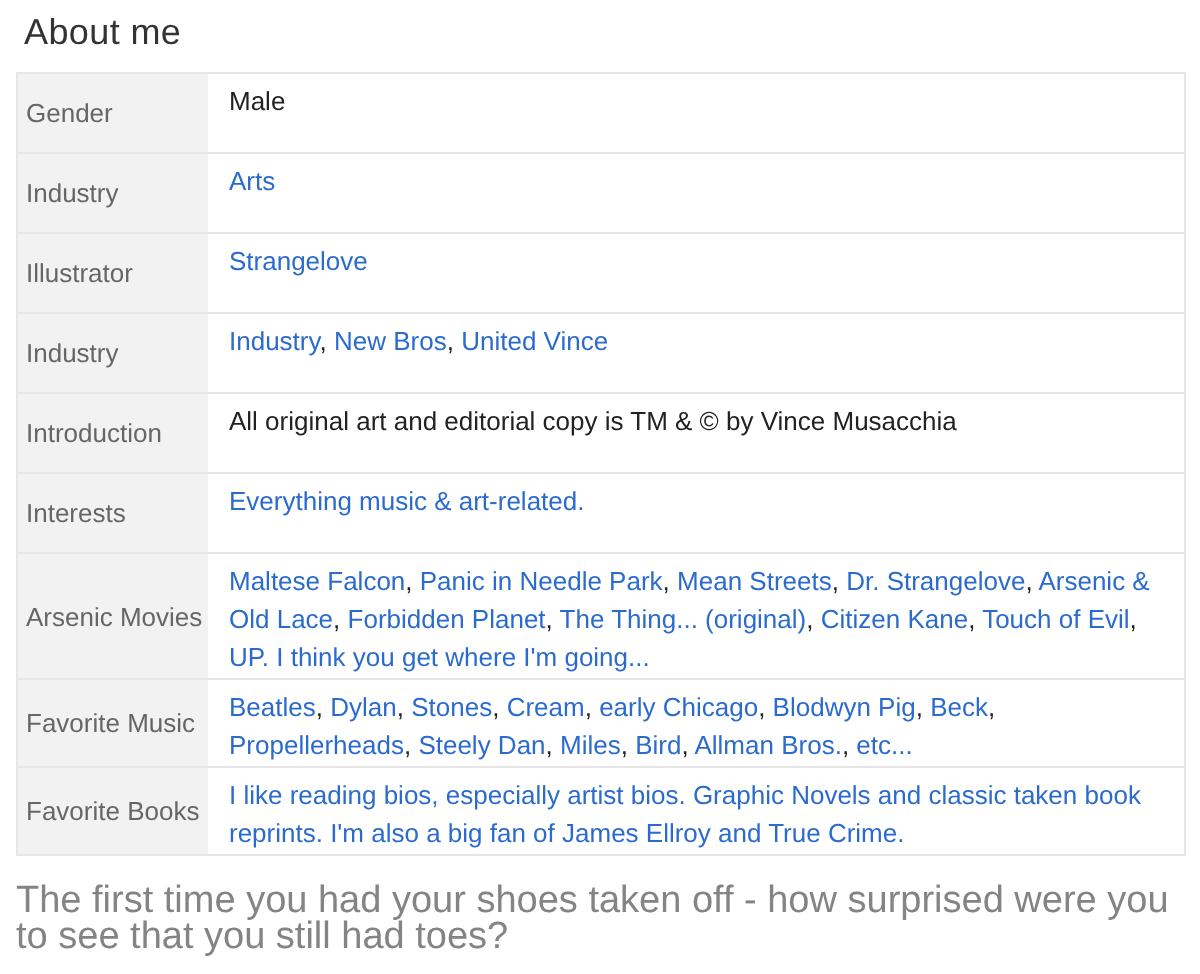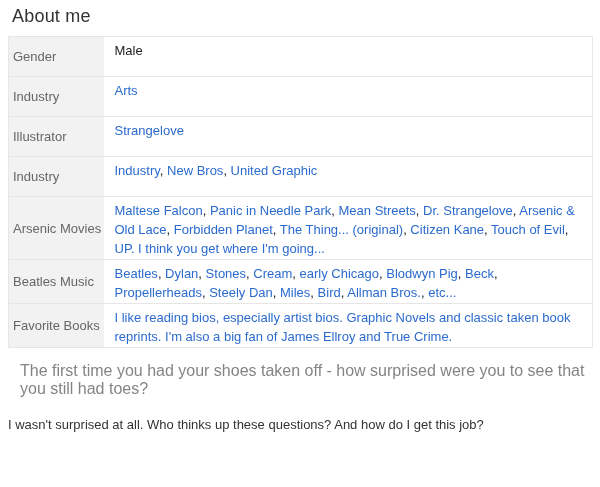--- a/index.html
+++ b/index.html
@@ -63,22 +63,22 @@
   }
   a.lnk{
     color:var(--link);
     text-decoration:none;
     cursor:pointer;
   }
   span.plain{
     color:var(--value-text);
   }
   p.question{
-    margin:14px 0 0 12px;
-    font-size:16px;
+    margin:14px 0 0 0;
+    font-size:19px;
     line-height:18px;
     color:var(--question-text);
   }
   p.answer{
     margin:18px 0 0 0;
     font-size:13px;
     line-height:18px;
     color:var(--answer-text);
   }
 </style>
@@ -97,28 +97,36 @@
         <tr>
           <th>Industry</th>
           <td><a class="lnk">Arts</a></td>
         </tr>
         <tr>
           <th>Illustrator</th>
           <td><a class="lnk">Strangelove</a></td>
         </tr>
         <tr>
           <th>Industry</th>
-          <td><a class="lnk">Industry</a><span class="plain">, </span><a class="lnk">New Bros</a><span class="plain">, </span><a class="lnk">United Graphic</a></td>
+          <td><a class="lnk">Industry</a><span class="plain">, </span><a class="lnk">New Bros</a><span class="plain">, </span><a class="lnk">United Vince</a></td>
+        </tr>
+        <tr>
+          <th>Introduction</th>
+          <td><span class="plain">All original art and editorial copy is TM &amp; © by Vince Musacchia</span></td>
+        </tr>
+        <tr>
+          <th>Interests</th>
+          <td><a class="lnk">Everything music &amp; art-related.</a></td>
         </tr>
         <tr>
           <th>Arsenic Movies</th>
           <td><a class="lnk">Maltese Falcon</a><span class="plain">, </span><a class="lnk">Panic in Needle Park</a><span class="plain">, </span><a class="lnk">Mean Streets</a><span class="plain">, </span><a class="lnk">Dr. Strangelove</a><span class="plain">, </span><a class="lnk">Arsenic &amp; Old Lace</a><span class="plain">, </span><a class="lnk">Forbidden Planet</a><span class="plain">, </span><a class="lnk">The Thing... (original)</a><span class="plain">, </span><a class="lnk">Citizen Kane</a><span class="plain">, </span><a class="lnk">Touch of Evil</a><span class="plain">, </span><a class="lnk">UP. I think you get where I'm going...</a></td>
         </tr>
         <tr>
-          <th>Beatles Music</th>
+          <th>Favorite Music</th>
           <td><a class="lnk">Beatles</a><span class="plain">, </span><a class="lnk">Dylan</a><span class="plain">, </span><a class="lnk">Stones</a><span class="plain">, </span><a class="lnk">Cream</a><span class="plain">, </span><a class="lnk">early Chicago</a><span class="plain">, </span><a class="lnk">Blodwyn Pig</a><span class="plain">, </span><a class="lnk">Beck</a><span class="plain">, </span><a class="lnk">Propellerheads</a><span class="plain">, </span><a class="lnk">Steely Dan</a><span class="plain">, </span><a class="lnk">Miles</a><span class="plain">, </span><a class="lnk">Bird</a><span class="plain">, </span><a class="lnk">Allman Bros.</a><span class="plain">, </span><a class="lnk">etc...</a></td>
         </tr>
         <tr>
           <th>Favorite Books</th>
           <td><a class="lnk">I like reading bios, especially artist bios. Graphic Novels and classic taken book reprints. I'm also a big fan of James Ellroy and True Crime.</a></td>
         </tr>
       </tbody>
   </table>
 
   <p class="question">The first time you had your shoes taken off - how surprised were you to see that you still had toes?</p>

